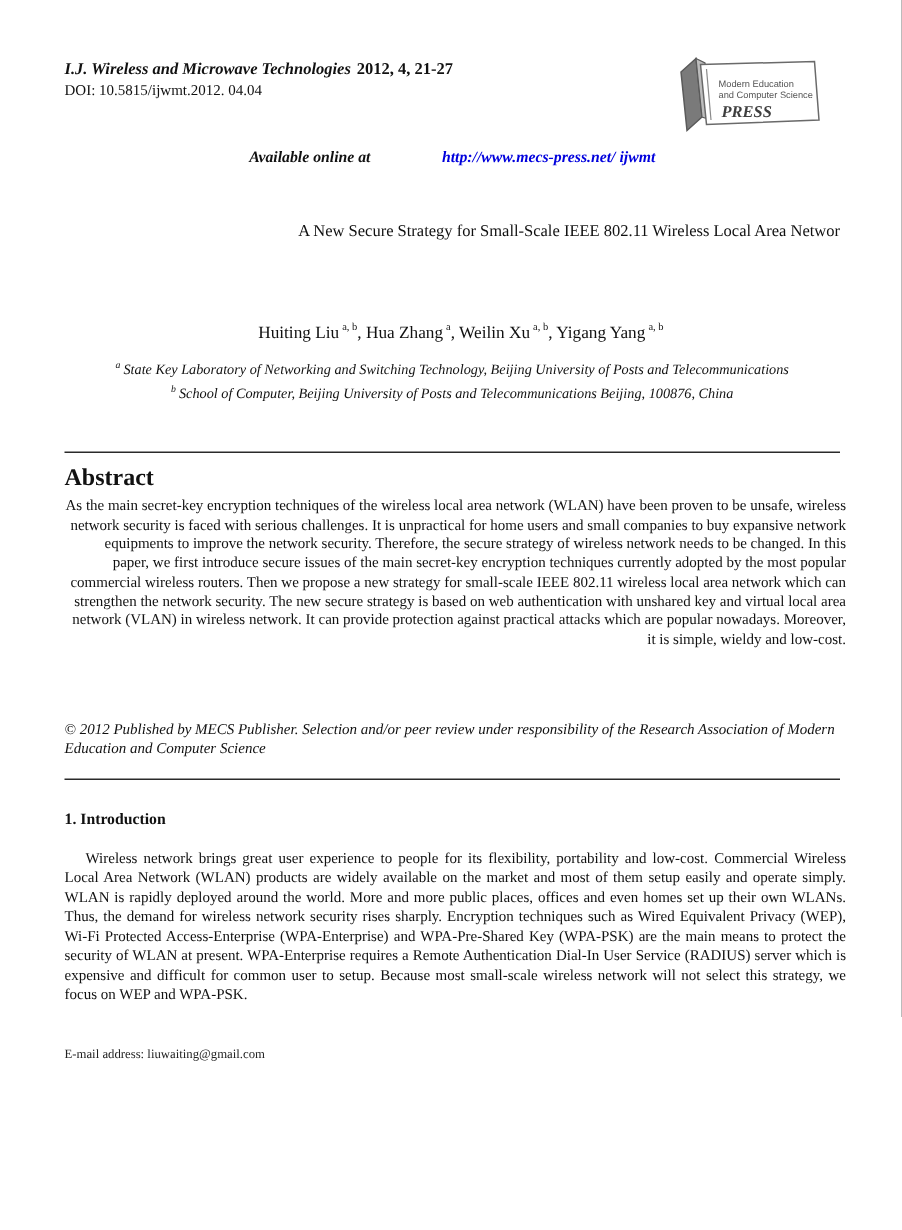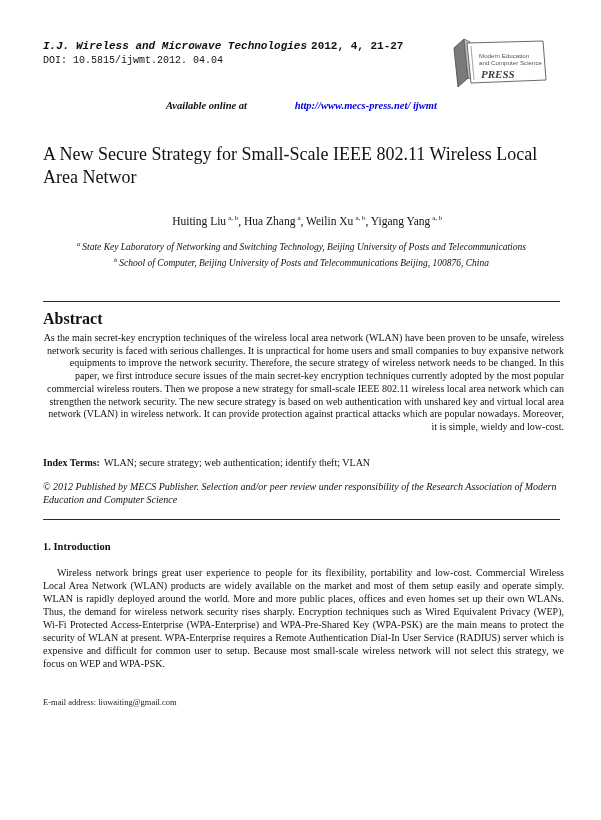--- a/index.html
+++ b/index.html
@@ -8,41 +8,41 @@
     position:relative;
     width:601px; height:820px;
     margin:0 auto;
     background:#ffffff;
     font-family:"Liberation Serif", serif;
     color:#111;
     overflow:hidden;
   }
   .journal-header {
     position:absolute; left:43px; top:40px; width:400px;
-    font-size:10px; line-height:12.5px; color:#111;font-family:Liberation Mono, monospace;
+    font-size:10px; line-height:12.5px; color:#111;
   }
   .journal-line { font-size:11px; font-weight:bold; margin-bottom:2px; white-space:nowrap; }
   .journal-title { font-style:italic; }
   .issue-info { margin-left:4px; }
 
   .logo {
     position:absolute; left:440px; top:34px; width:115px; height:60px;
   }
   .logo svg { display:block; }
 
   .available-line {
     position:absolute; left:43px; top:100px; width:517px;
     text-align:center; font-size:10.5px;
     font-weight:bold; font-style:italic; white-space:nowrap;
   }
   .available-line .url { color:#0000dd; text-decoration:none; margin-left:5px;padding-left:40px; }
 
   .paper-title {
     position:absolute; left:43px; top:143px; width:517px;
-    text-align:left; font-size:18px; font-weight:normal; line-height:23px;
+    text-align:right; font-size:11px; font-weight:normal; line-height:23px;
   }
 
   .authors {
     position:absolute; left:43px; top:202px; width:517px;
     text-align:center; font-size:11.5px; white-space:pre-wrap;
   }
   .authors sup { font-size:7px; margin-left:2px; }
 
   .affiliations {
     position:absolute; left:43px; top:238px; width:517px;
@@ -117,23 +117,20 @@
   <div class="affiliations">
     <div><sup>a</sup><span>State Key Laboratory of Networking and Switching Technology, Beijing University of Posts and Telecommunications</span></div>
     <div><sup>b</sup><span>School of Computer, Beijing University of Posts and Telecommunications Beijing, 100876, China</span></div>
   </div>
 
   <div class="rule rule-1"></div>
 
   <div class="abstract-heading">Abstract</div>
   <p class="abstract-body">As the main secret-key encryption techniques of the wireless local area network (WLAN) have been proven to be unsafe, wireless network security is faced with serious challenges. It is unpractical for home users and small companies to buy expansive network equipments to improve the network security. Therefore, the secure strategy of wireless network needs to be changed. In this paper, we first introduce secure issues of the main secret-key encryption techniques currently adopted by the most popular commercial wireless routers. Then we propose a new strategy for small-scale IEEE 802.11 wireless local area network which can strengthen the network security. The new secure strategy is based on web authentication with unshared key and virtual local area network (VLAN) in wireless network. It can provide protection against practical attacks which are popular nowadays. Moreover, it is simple, wieldy and low-cost.</p>
 
-  <div class="index-terms">
-    <span class="label">Index Terms:</span><span>WLAN; secure strategy; web authentication; identify theft; VLAN</span>
-  </div>
 
   <p class="copyright">© 2012 Published by MECS Publisher. Selection and/or peer review under responsibility of  the Research Association of Modern Education and Computer Science</p>
 
   <div class="rule rule-2"></div>
 
   <div class="intro-heading">1. Introduction</div>
   <p class="intro-body">Wireless network brings great user experience to people for its flexibility, portability and low-cost. Commercial Wireless Local Area Network (WLAN) products are widely available on the market and most of them setup easily and operate simply. WLAN is rapidly deployed around the world. More and more public places, offices and even homes set up their own WLANs. Thus, the demand for wireless network security rises sharply. Encryption techniques such as Wired Equivalent Privacy (WEP), Wi-Fi Protected Access-Enterprise (WPA-Enterprise) and WPA-Pre-Shared Key (WPA-PSK) are the main means to protect the security of WLAN at present. WPA-Enterprise requires a Remote Authentication Dial-In User Service (RADIUS) server which is expensive and difficult for common user to setup. Because most small-scale wireless network will not select this strategy, we focus on WEP and WPA-PSK.</p>
 
   <div class="page-footer">
     <div>E-mail address: liuwaiting@gmail.com</div>

